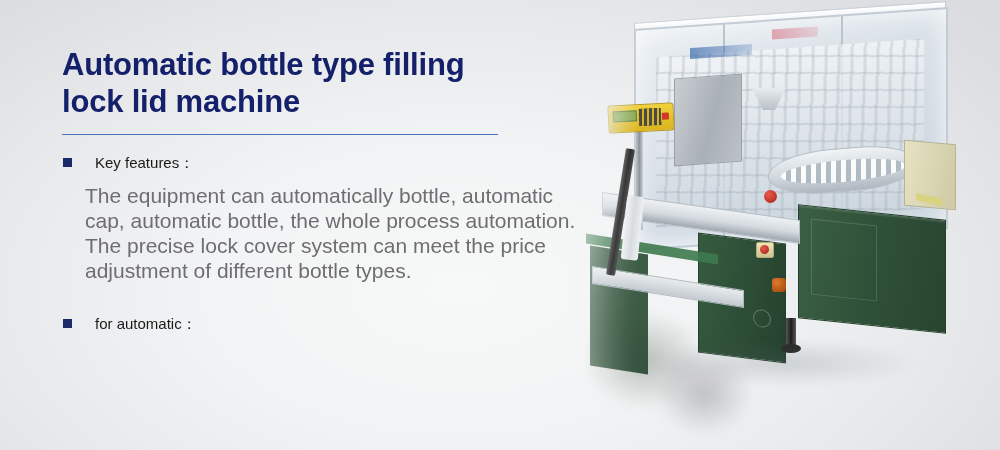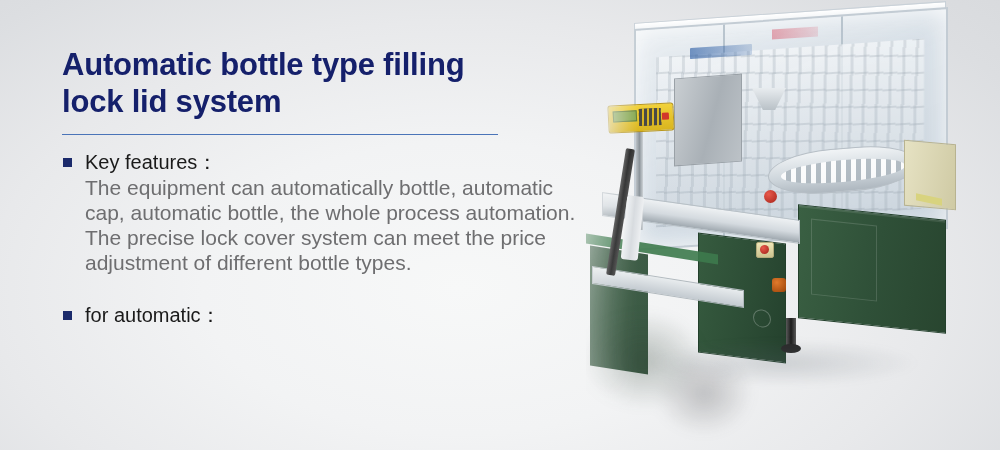--- a/index.html
+++ b/index.html
@@ -59,23 +59,23 @@
   .bullet-square {
     position: absolute;
     left: 1px;
     top: 6px;
     width: 9px;
     height: 9px;
     background: #1b2a6b;
   }
 
   .feature-heading {
-    margin: 0;
+    margin: 10px;
     color: #1a1a1a;
-    font-size: 20px;
+    font-size: 15px;
     line-height: 21px;
     font-weight: normal;
   }
 
   .feature-body {
     margin: 2px 0 0 0;
     color: #6e6e70;
     font-size: 21px;
     line-height: 25px;
     width: 512px;
@@ -413,21 +413,21 @@
   }
 </style>
 </head>
 <body>
 
 <div class="banner">
 
   <div class="text-col">
 
     <h1 class="title">Automatic bottle type filling
-lock lid system</h1>
+lock lid machine</h1>
 
     <div class="divider"></div>
 
     <div class="feature-block">
       <span class="bullet-square"></span>
       <p class="feature-heading">Key features：</p>
       <p class="feature-body">The equipment can automatically bottle, automatic cap, automatic bottle, the whole process automation. The precise lock cover system can meet the price adjustment of different bottle types.</p>
     </div>
 
     <div class="feature-block second">

